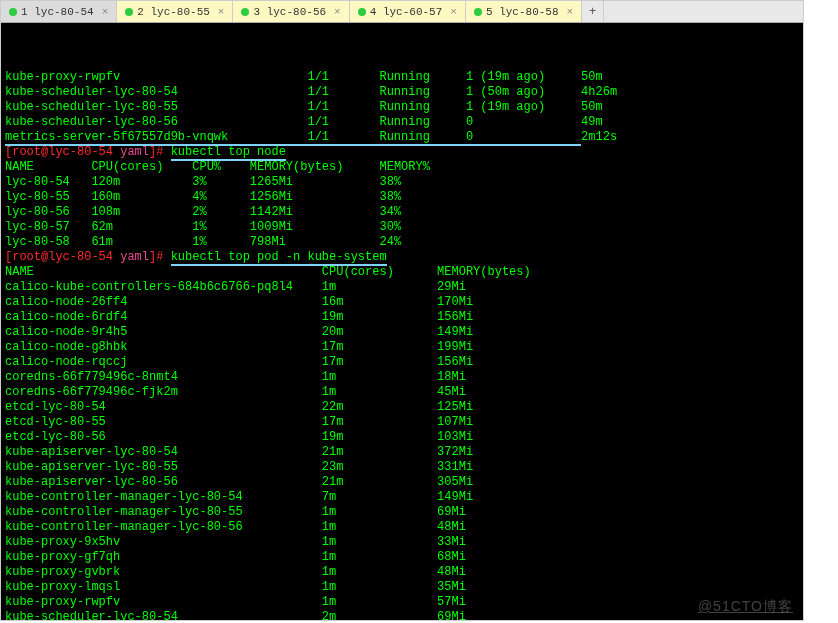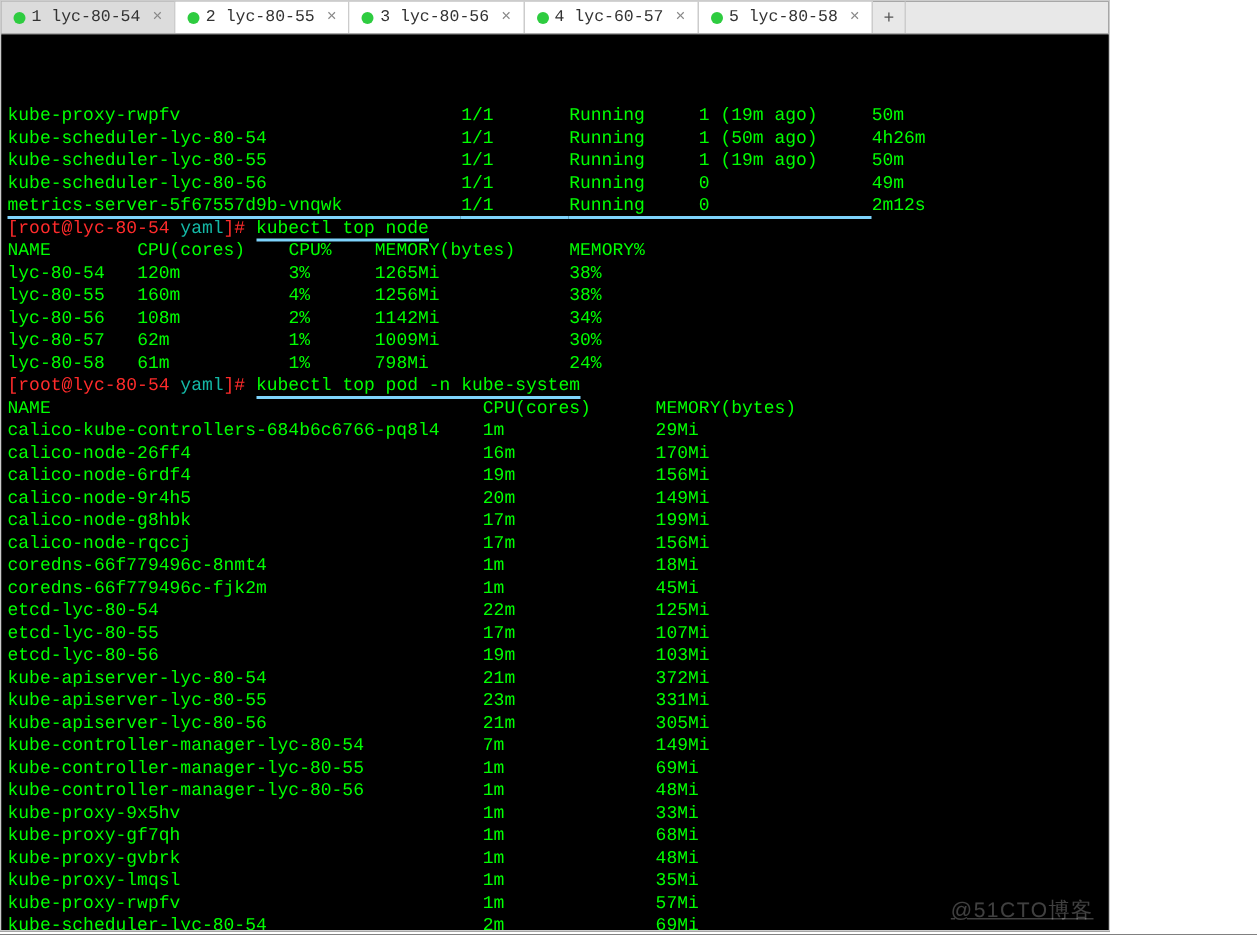--- a/index.html
+++ b/index.html
@@ -7,40 +7,40 @@
     background: #ffffff;
     width: 838px;
     height: 623px;
     overflow: hidden;
     font-family: "Consolas","Courier New",monospace;
     font-size: 12px;
   }
   .window {
     border: 1px solid #ccc;
     background: #000;
-    width: 740px;
+    width: 804px;
     height: 621px;
     display: flex;
     flex-direction: column;
     justify-content: center;
   }
   .tabbar {
     height: 22px;
     background: #e8e8e8;
     display: flex;
     align-items: stretch;
     border-bottom: 1px solid #aaa;
   }
   .tab {
     display: flex;
     align-items: center;
     gap: 4px;
     padding: 0 8px;
     border-right: 1px solid #ccc;
-    background: #ffffff;
+    background: #fef9c3;
     font-size: 11px;
     color: #333;
     cursor: pointer;
   }
   .tab.active {
     background: #dcdcdc;
   }
   .tab .dot {
     width: 8px; height: 8px; border-radius: 50%;
     display: inline-block;
@@ -60,21 +60,21 @@
     color: #00ff00;
     padding: 2px 4px;
     font-family: "Consolas","Courier New",monospace;
     font-size: 12px;
     line-height: 15px;
     white-space: pre;
     position: relative;
     overflow: hidden;
   }
   .prompt-red { color: #ff2b2b; }
-  .prompt-blue { color: #14b8a6; }
+  .prompt-blue { color: #ec4899; }
   .underline-red {
     border-bottom: 2px solid #7dd3fc;
   }
   .watermark {
     position: absolute;
     right: 10px;
     bottom: 6px;
     color: rgba(255,255,255,0.25);
     font-family: Arial, sans-serif;
     font-size: 14px;

